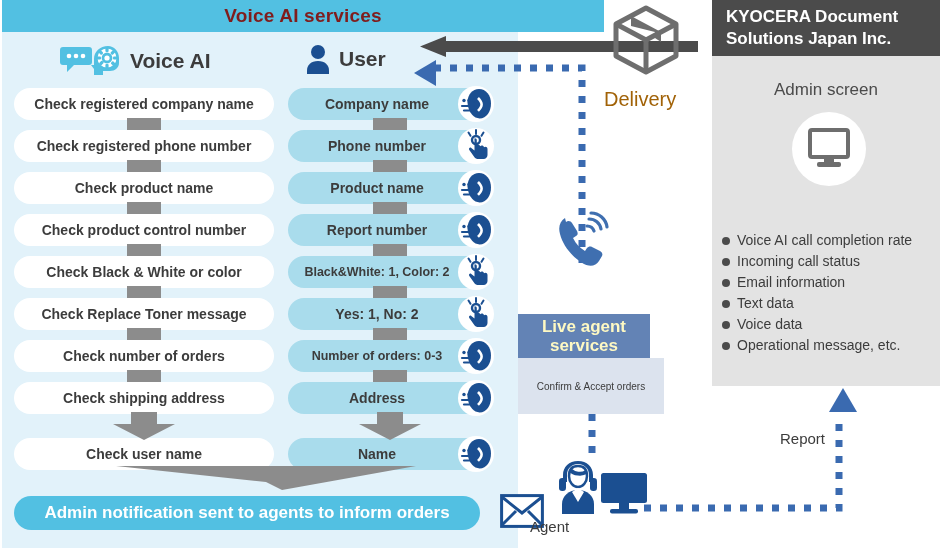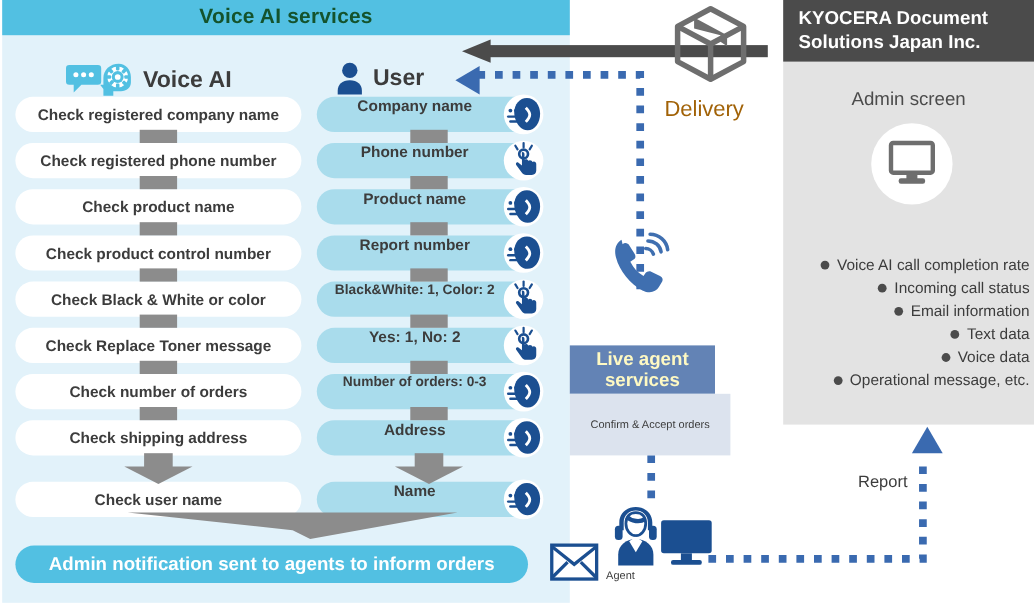--- a/index.html
+++ b/index.html
@@ -11,45 +11,45 @@
     position:relative;
   }
   #root{position:absolute;left:0;top:0;width:940px;height:550px;}
 
   
   .vai-panel{
     position:absolute;left:2px;top:0;width:516px;height:548px;
     background:#e2f2fa;
   }
   .vai-header{
-    position:absolute;left:0;top:0;width:516px;height:32px;
+    position:absolute;left:0;top:0;width:602px;height:32px;
     background:#52c0e2;
-    color:#14532d;
+    color:#7f1d1d;
     font-size:19px;font-weight:bold;
     display:flex;align-items:center;justify-content:center;
     letter-spacing:.2px;
   }
 
   
-  .col-head{position:absolute;display:flex;align-items:center;gap:8px;margin-top:12px;}
+  .col-head{position:absolute;display:flex;align-items:center;gap:8px;}
   .col-head .label{font-size:21px;font-weight:bold;color:#3c3c3c;}
   .head-ai{left:60px;top:44px;}
   .head-user{left:305px;top:44px;}
   .ai-pill{
     position:absolute;left:14px;width:260px;height:32px;
     background:#ffffff;border-radius:16px;
     display:flex;align-items:center;justify-content:center;
     font-size:14px;font-weight:bold;color:#3c3c3c;
     box-sizing:border-box;padding:12px 6px;
     white-space:nowrap;
   }
   .user-pill{
     position:absolute;left:288px;width:204px;height:32px;
     background:#a9dcec;border-radius:16px;
-    display:flex;justify-content:center;
+    display:flex;align-items:center;justify-content:center;
     font-size:14px;font-weight:bold;color:#3c3c3c;
     box-sizing:border-box;padding:0 34px 0 8px;
     white-space:nowrap;
   }
   .user-pill.small{font-size:12.5px;}
   .user-pill .rowicon{
     position:absolute;right:-3px;top:-3px;width:38px;height:38px;
   }
 
   
@@ -96,21 +96,21 @@
     width:146px;height:56px;background:#dce3ee;
     color:#3c3c3c;font-size:10px;
     display:flex;align-items:center;justify-content:center;
     text-align:center;line-height:17px;box-sizing:border-box;
   }
 
   
   .envelope{position:absolute;left:500px;top:494px;width:44px;height:34px;}
   .agent-icon{position:absolute;left:552px;top:456px;width:52px;height:58px;}
   .monitor-icon{position:absolute;left:600px;top:472px;width:48px;height:42px;}
-  .agent-label{position:absolute;left:551px;top:518px;font-size:10px;color:#3c3c3c;}
+  .agent-label{position:absolute;left:530px;top:518px;font-size:15px;color:#3c3c3c;}
 
   .report-label{position:absolute;left:780px;top:430px;font-size:15px;color:#3c3c3c;}
 
   
   .kyo-panel{position:absolute;left:712px;top:0;width:228px;height:386px;background:#e3e3e3;}
   .kyo-header{
     position:absolute;left:712px;top:0;width:228px;height:56px;
     background:#4b4b4b;color:#ffffff;
     font-size:17px;font-weight:bold;line-height:22px;
     box-sizing:border-box;padding:6px 0 0 14px;
@@ -120,21 +120,21 @@
     text-align:center;font-size:17px;color:#4b4b4b;
   }
   .admin-circle{
     position:absolute;left:792px;top:112px;width:74px;height:74px;
     border-radius:50%;background:#ffffff;
   }
   .monitor-big{position:absolute;left:808px;top:128px;width:42px;height:42px;}
   .kyo-list{position:absolute;left:722px;top:230px;width:214px;}
   .kyo-list li{
     list-style:none;font-size:14px;color:#3c3c3c;
-    line-height:21px;display:flex;align-items:center;gap:7px;justify-content:flex-end;
+    line-height:21px;display:flex;align-items:center;gap:7px;
   }
   .kyo-list .dot{
     width:8px;height:8px;border-radius:50%;background:#4b4b4b;flex:0 0 auto;
   }
   .kyo-list ul{margin:0;padding:0;}
 
   svg{display:block;overflow:visible;}
 </style>
 </head>
 <body>

